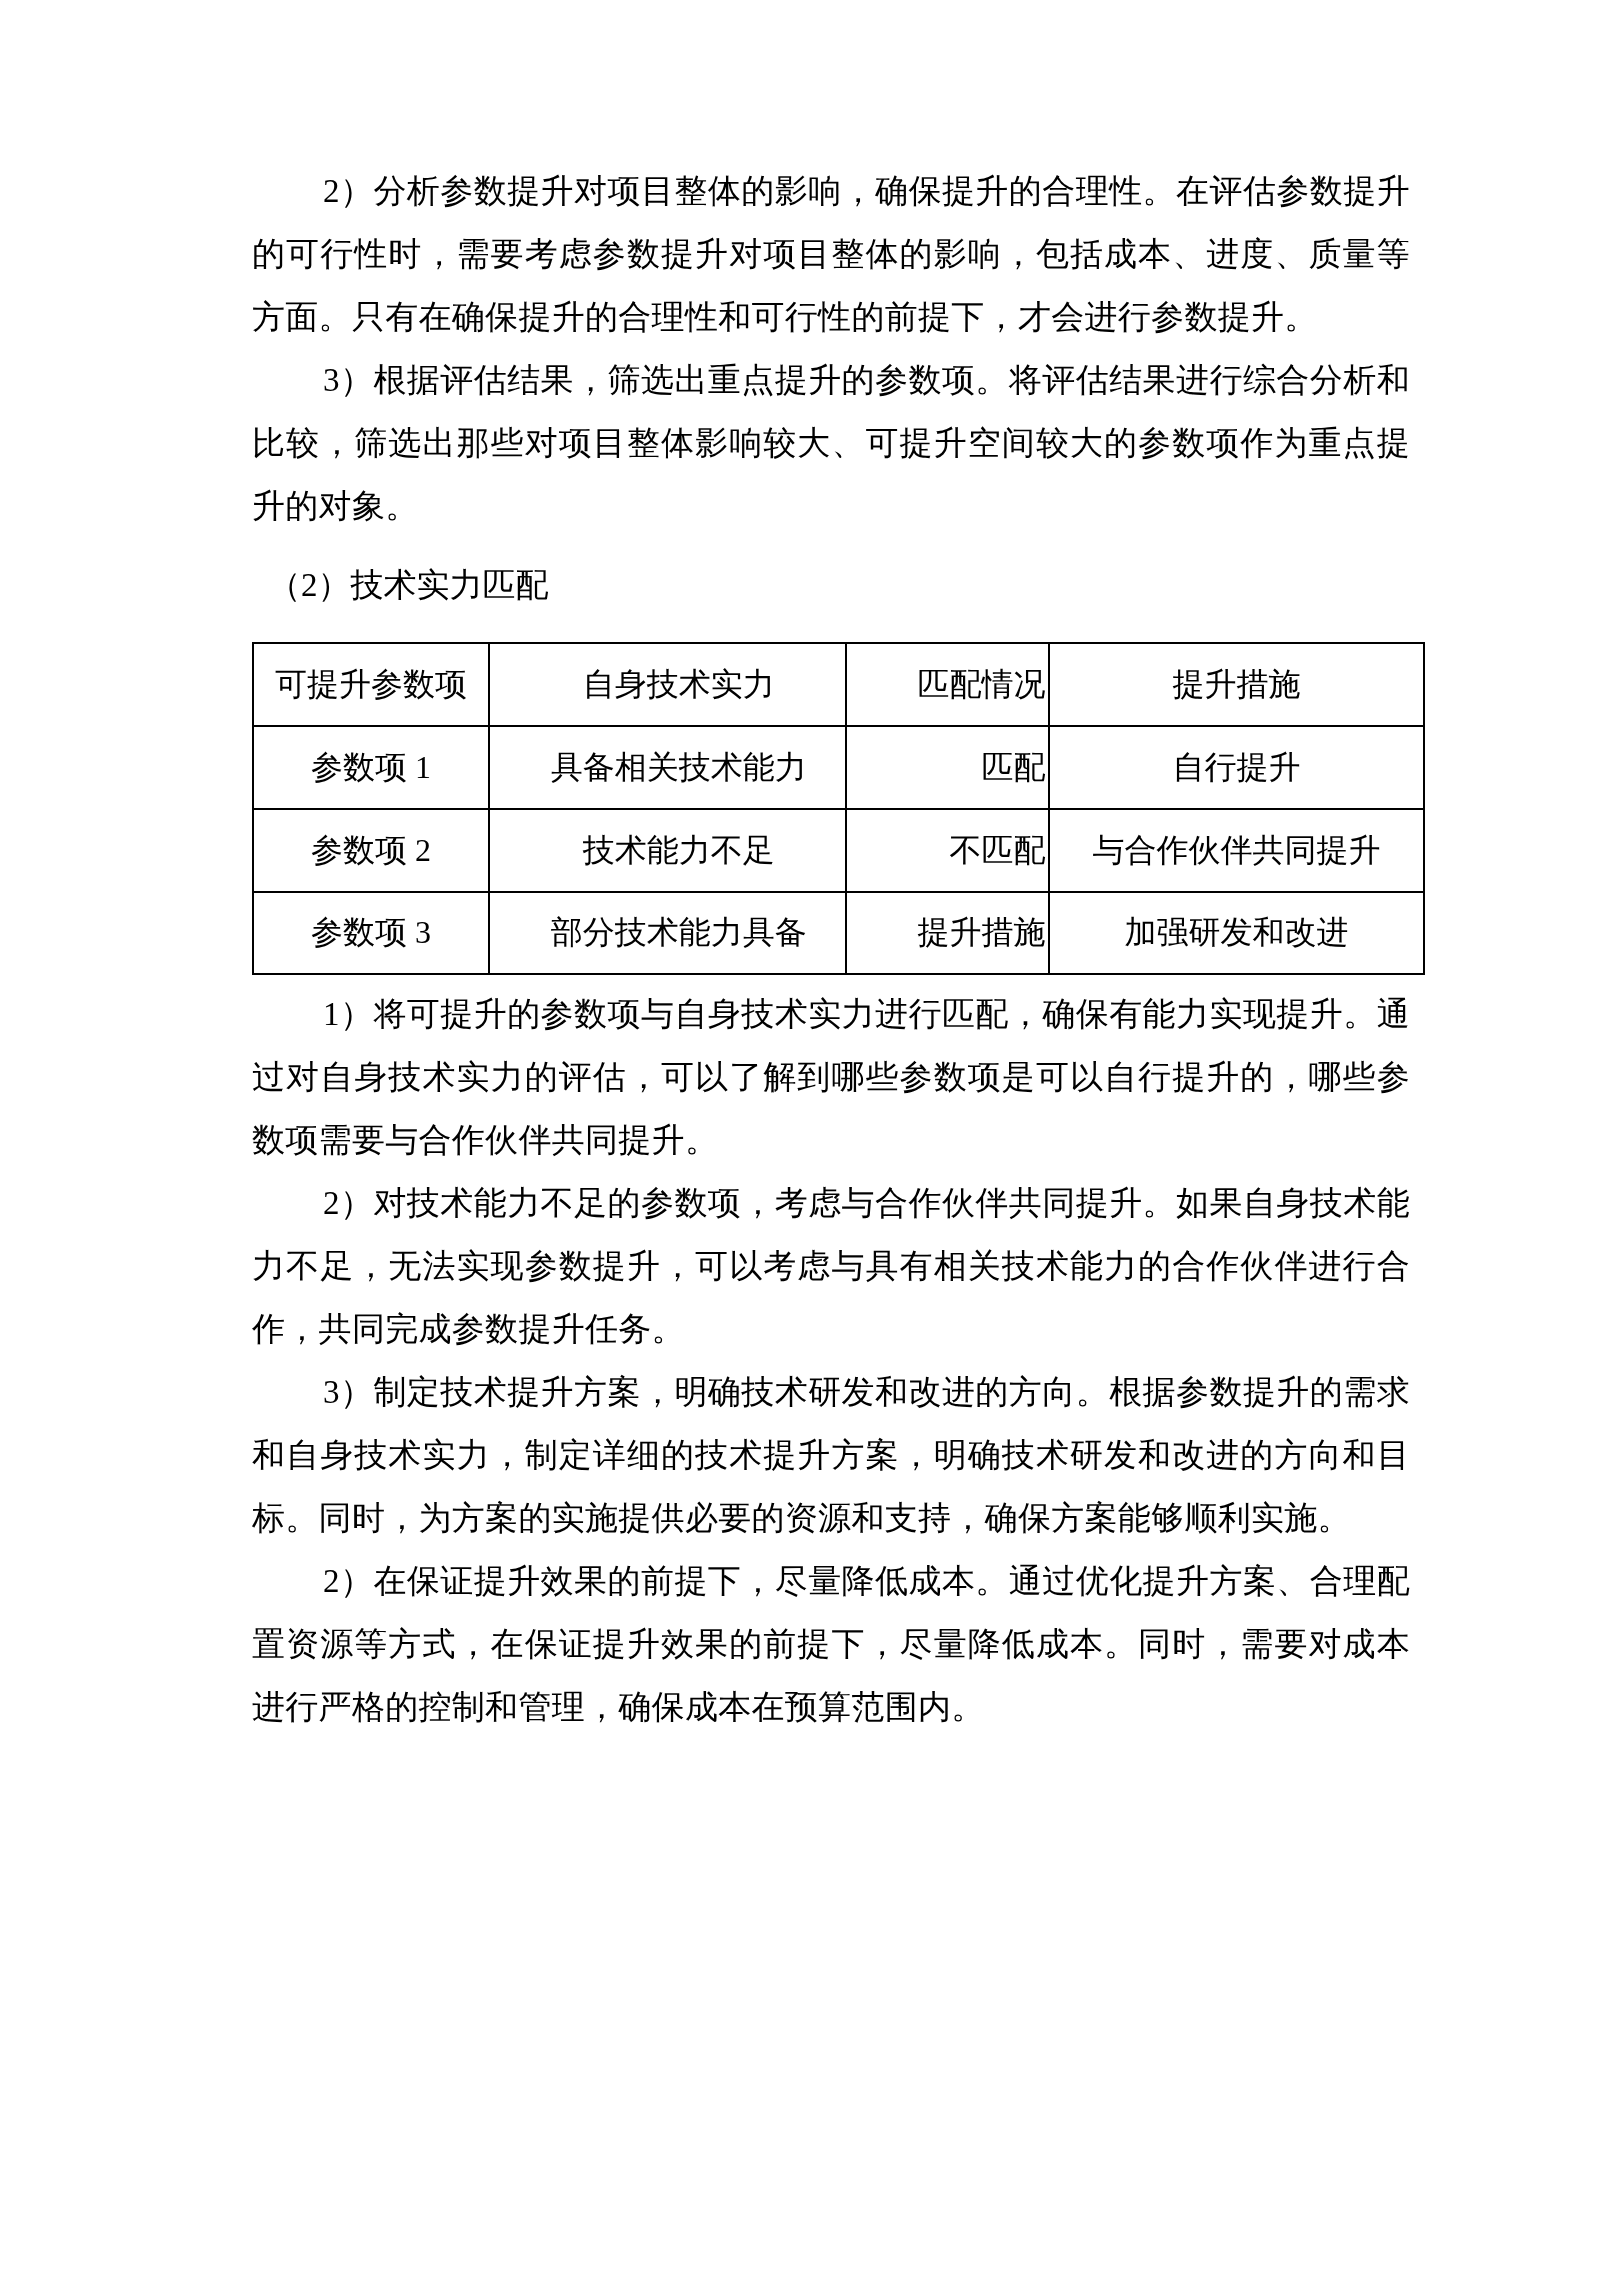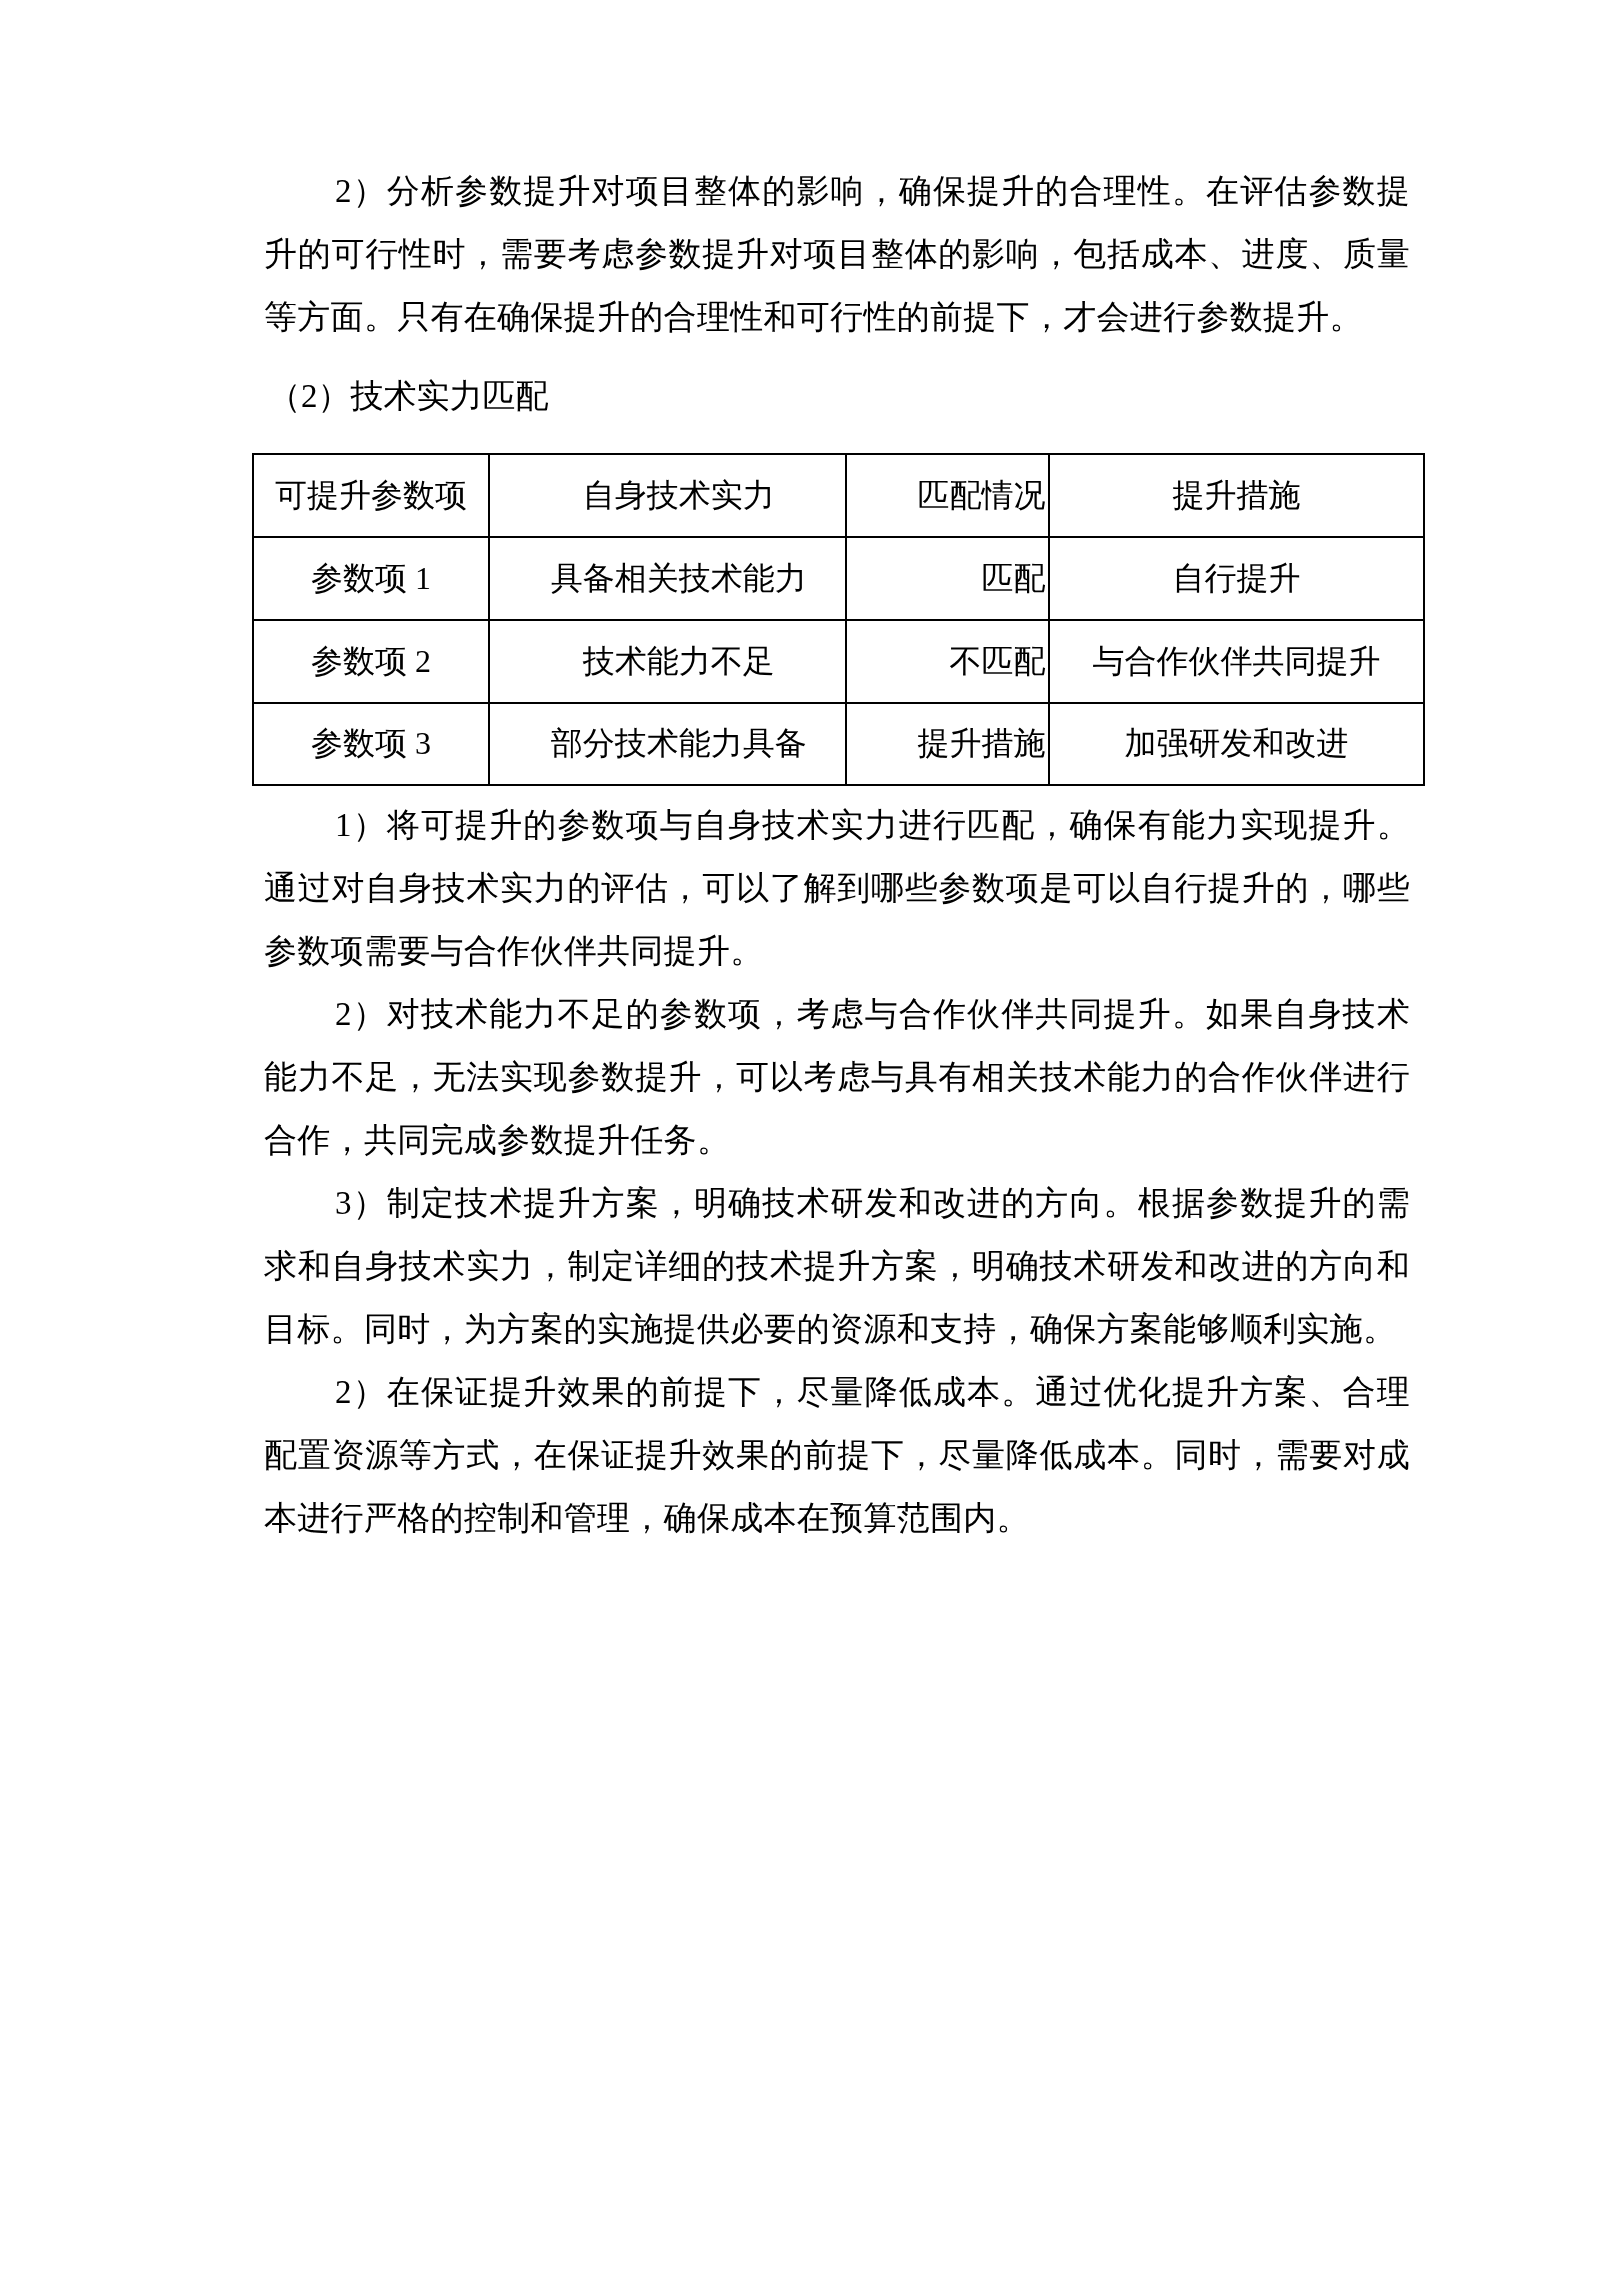--- a/index.html
+++ b/index.html
@@ -29,21 +29,20 @@
   p.para {
     margin: 0;
     font-size: 33px;
     line-height: 63px;
     text-align: justify;
     text-justify: inter-ideograph;
     letter-spacing: 0.3px;
   }
   p.indent {
     text-indent: 71px;
-    margin-left: 12px;
   }
   p.section-head {
     margin: 16px;
     font-size: 33px;
     line-height: 63px;
     text-indent: 0;
   }
   .spacer-before-table { height: 9.2px; }
   .spacer-after-table { height: 7.9px; }
 
@@ -74,20 +73,21 @@
   table.matrix td.c3 { width: 368px; }
 </style>
 </head>
 <body>
 
 <div id="page">
   <div class="doc-body">
 
     <p class="para indent">2）分析参数提升对项目整体的影响，确保提升的合理性。在评估参数提升的可行性时，需要考虑参数提升对项目整体的影响，包括成本、进度、质量等方面。只有在确保提升的合理性和可行性的前提下，才会进行参数提升。</p>
 
+    <p class="para indent">3）根据评估结果，筛选出重点提升的参数项。将评估结果进行综合分析和比较，筛选出那些对项目整体影响较大、可提升空间较大的参数项作为重点提升的对象。</p>
 
     <p class="section-head">（2）技术实力匹配</p>
 
     <div class="spacer-before-table"></div>
 
     <table class="matrix">
       <tbody>
         <tr>
           <td class="c0">可提升参数项</td>
           <td class="c1">自身技术实力</td>

